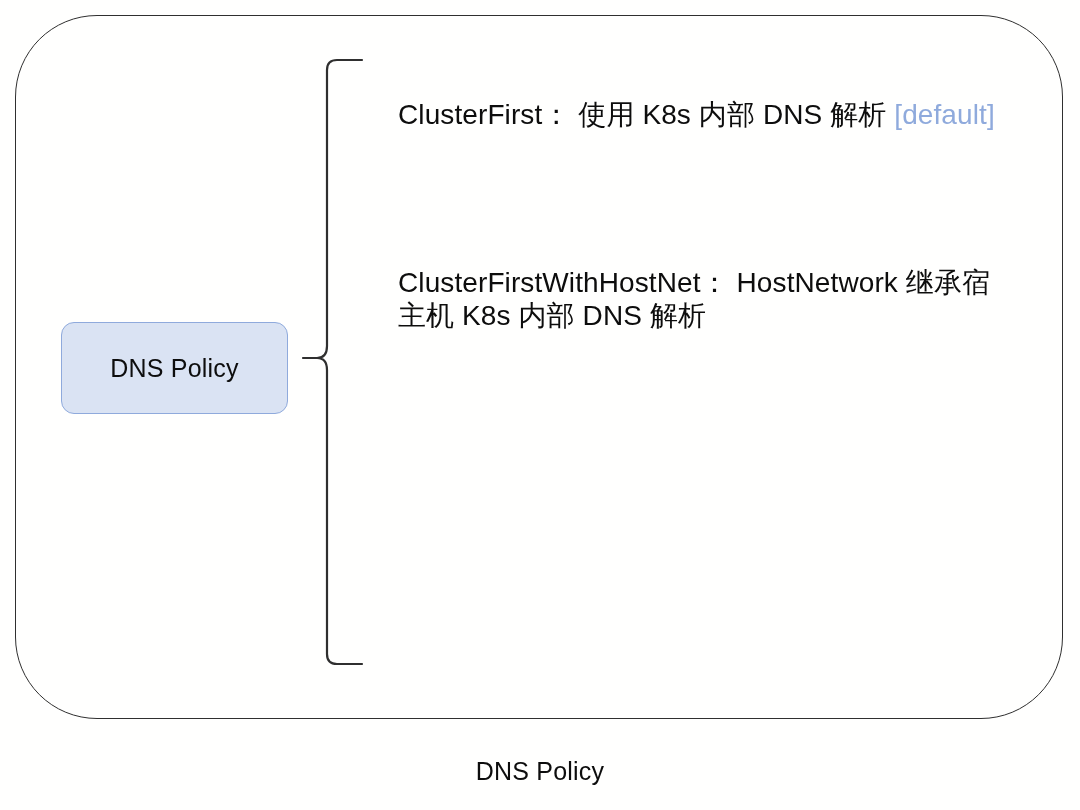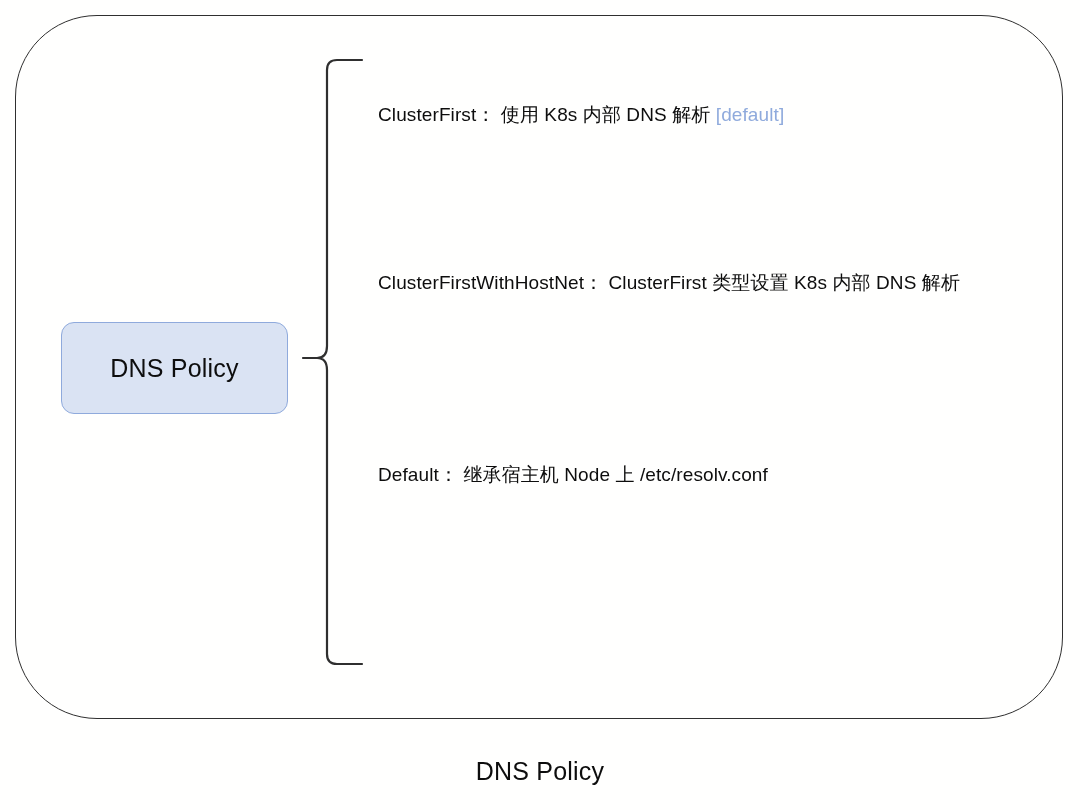--- a/index.html
+++ b/index.html
@@ -64,22 +64,22 @@
   .root-node-label {
     font-size: 25px;
     color: #0d0d0d;
     letter-spacing: 0.2px;
     white-space: nowrap;
   }
 
   
   .branch-item {
     position: absolute;
-    left: 378px;
-    font-size: 19px;
+    left: 398px;
+    font-size: 28px;
     line-height: 33px;
     color: #0d0d0d;
     white-space: pre-wrap;
     letter-spacing: 0.1px;
   }
   .branch-item .tail-note {
     color: #8faadc;
   }
 
   .item-1 { top: 98px;  width: 620px; }
@@ -119,20 +119,19 @@
              L 8 308
              L 22 308
              Q 32 308 32 320
              L 32 604
              Q 32 614 42 614
              L 67 614" fill="none" stroke="#2f2f2f" stroke-width="2.2" stroke-linecap="round" stroke-linejoin="round"></path>
   </svg>
 
   <div class="branch-item item-1"><span>ClusterFirst： 使用 K8s 内部 DNS 解析 </span><span class="tail-note">[default]</span></div>
 
-  <div class="branch-item item-2"><span>ClusterFirstWithHostNet： ClusterFirst 类型设置 K8s 内部 DNS 解析</span></div>
+  <div class="branch-item item-2"><span>ClusterFirstWithHostNet： HostNetwork 继承宿主机 K8s 内部 DNS 解析</span></div>
 
-  <div class="branch-item item-3"><span>Default： 继承宿主机 Node 上 /etc/resolv.conf</span></div>
 
 
   <div class="caption">DNS Policy</div>
 
 </div>
 
 </body></html>

